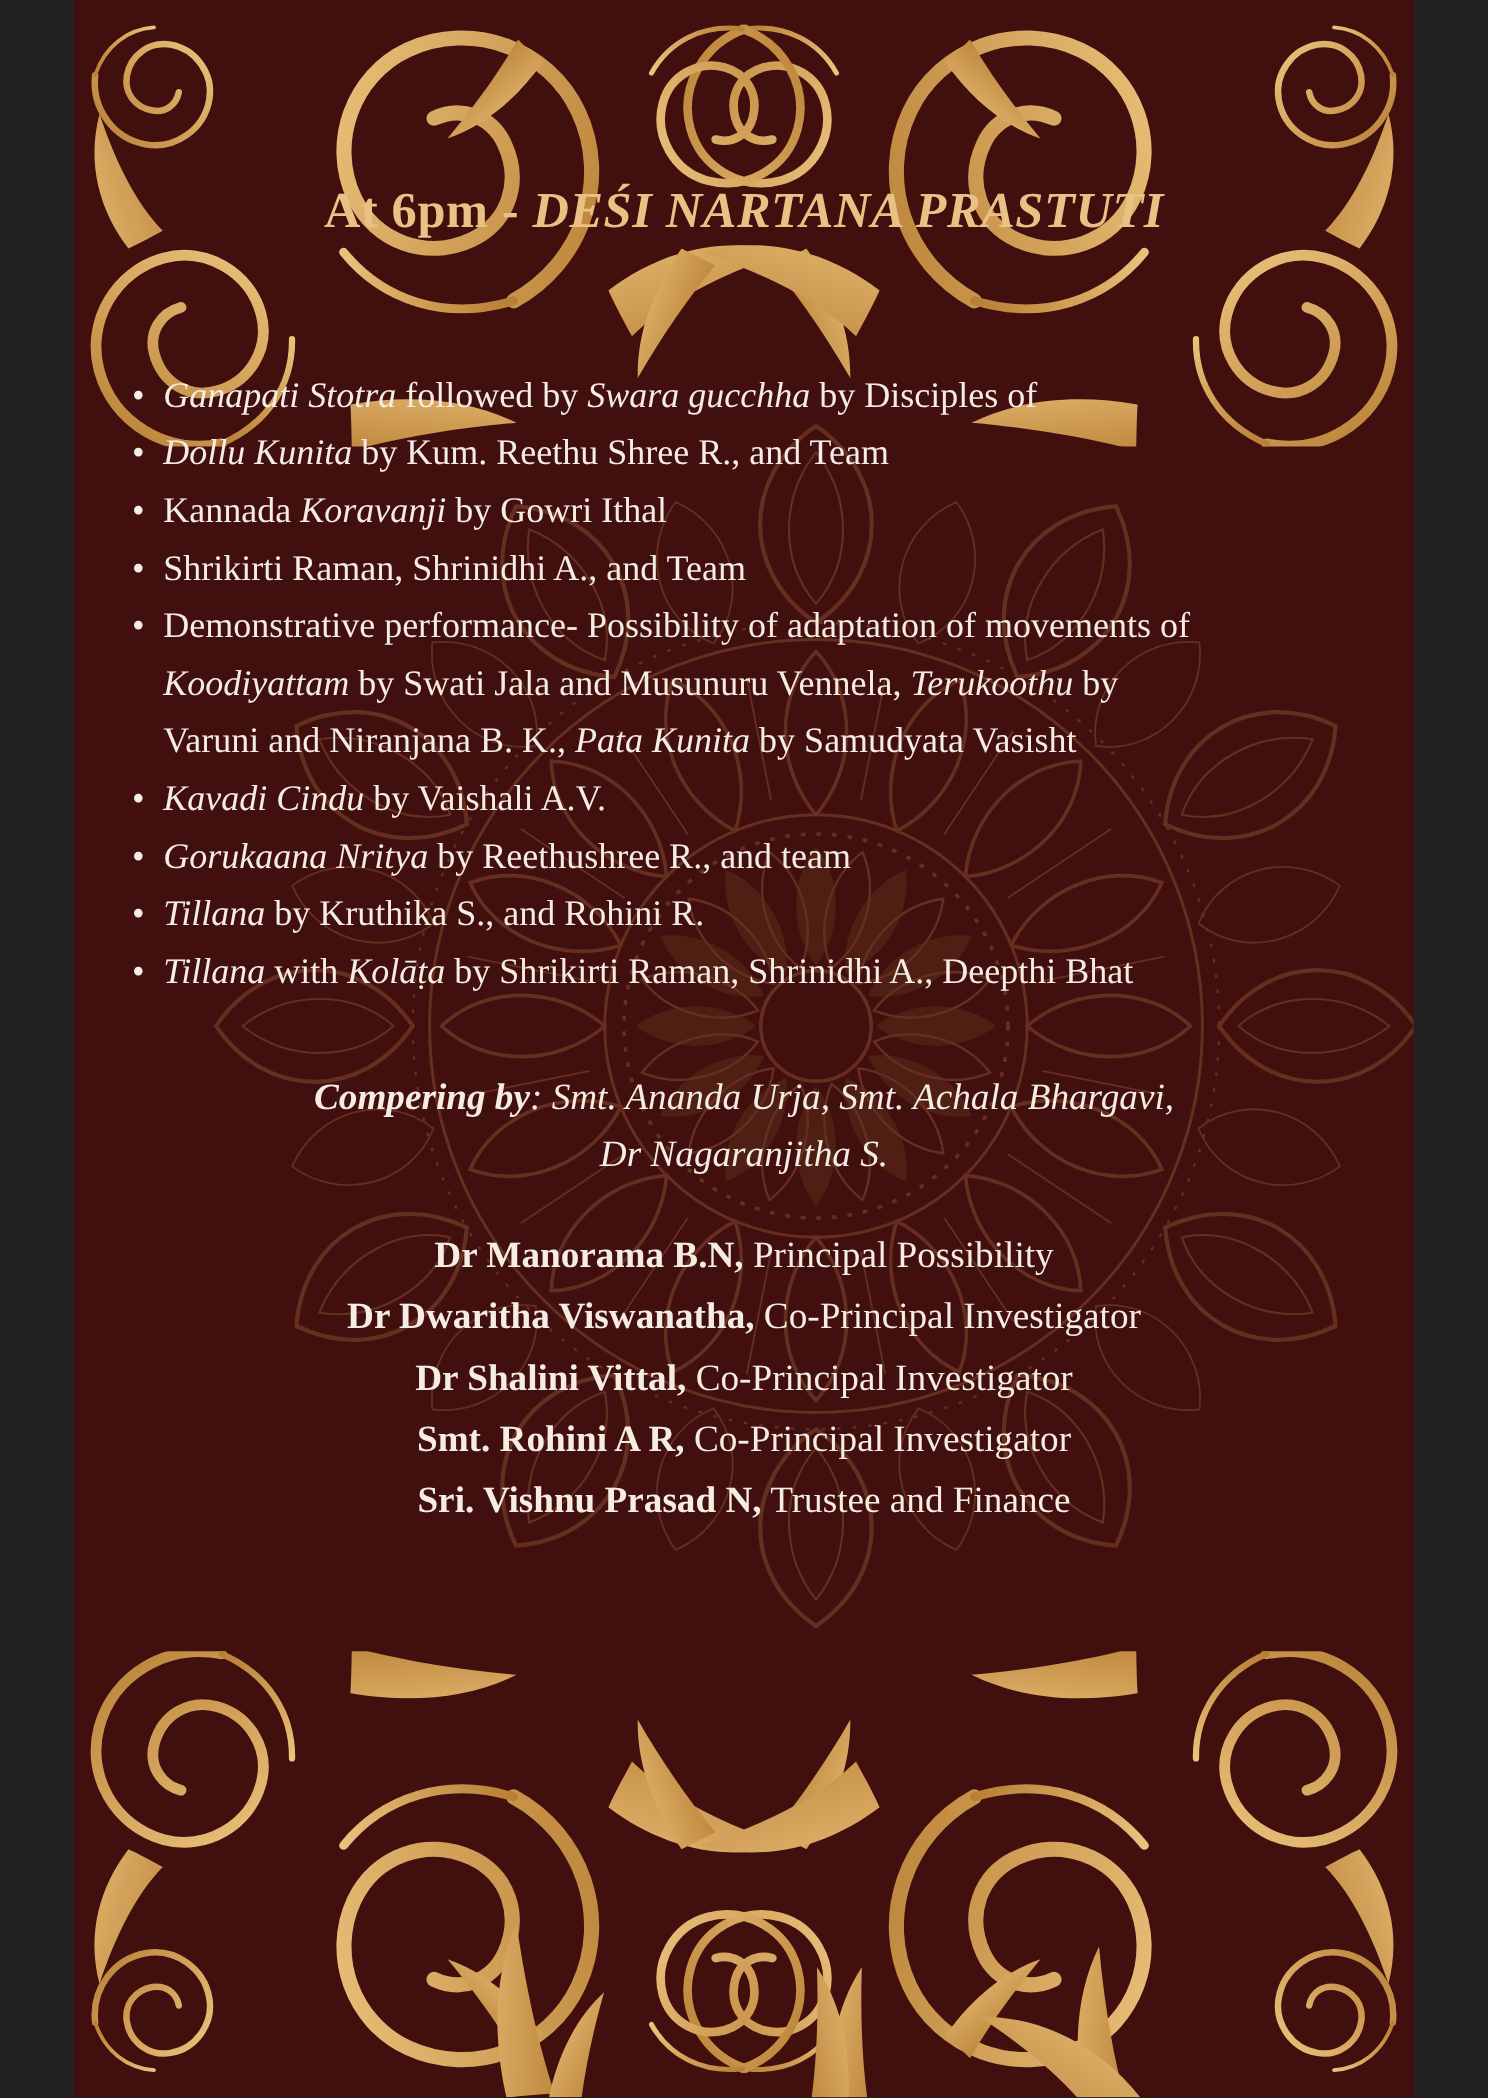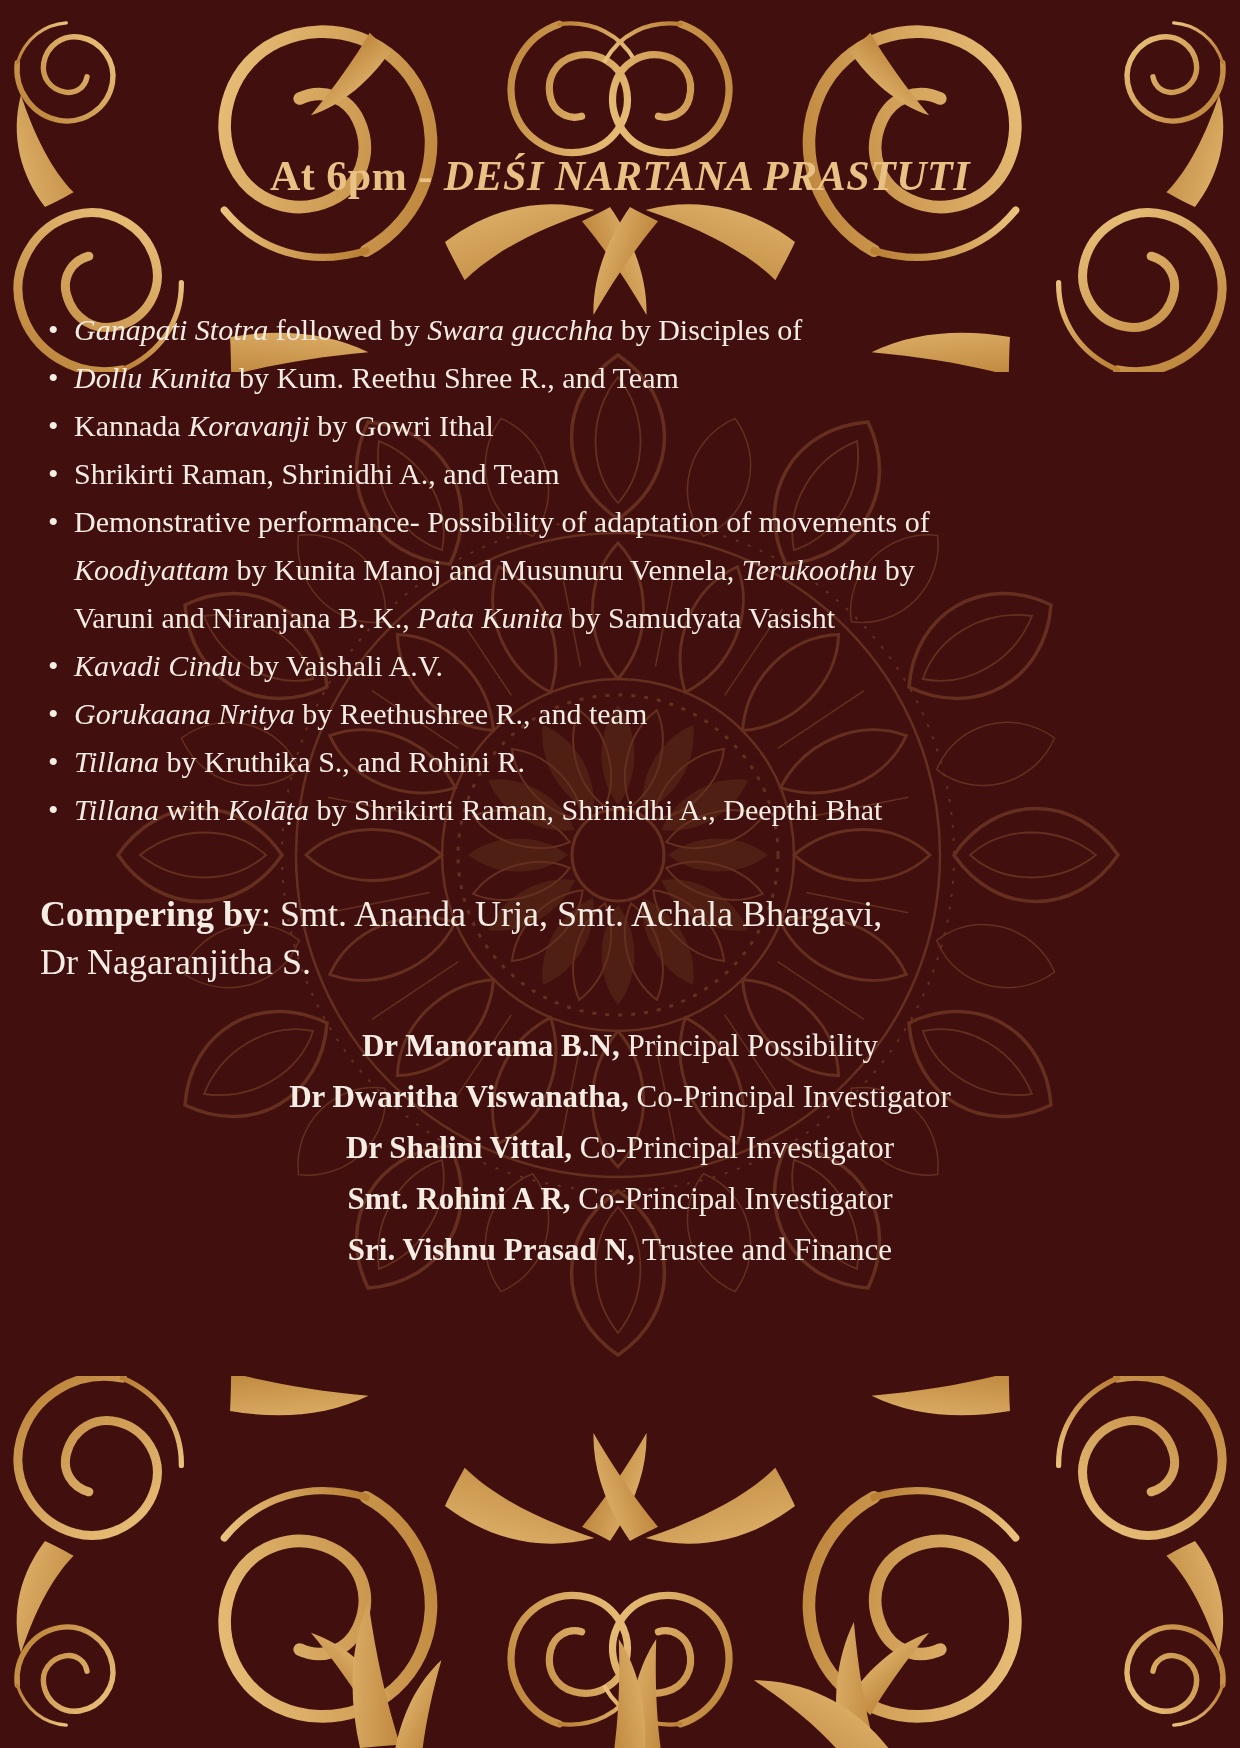--- a/index.html
+++ b/index.html
@@ -6,21 +6,21 @@
     --bg:#400F0E;
     --text:#F5ECE4;
     --title-gold:#E9C185;
     --heading-gold:#D9A766;
     --bullet:"•";
   }
   html,body{margin:0;padding:0;}
   body{background:#222;}
   .page{
     position:relative;
-    width:1240px;height:1748px;
+    width:1116px;height:1748px;
     margin:0 auto;
     background:var(--bg);
     overflow:hidden;
     font-family:"Liberation Serif", serif;
     color:var(--text);
   }
   
   .corner{position:absolute;pointer-events:none;}
   .tl{top:-8px;left:-10px;}
   .tr{top:-8px;right:-10px;transform:scaleX(-1);}
@@ -54,21 +54,22 @@
     padding-left:26px;
   }
   ul.program li::before{
     content:var(--bullet);
     position:absolute;left:0;top:0;
     color:var(--text);
   }
   ul.program em{font-style:italic;}
   .compering{
     margin:56px 40px 0 40px;
-    font-size:36px;line-height:48px;
+    text-align:center;
+    font-size:31px;line-height:48px;font-style:italic;
   }
   .compering .cline{display:block;}
   .compering strong{font-weight:bold;}
   h2.closing{
     margin:56px 40px 0 40px;
     text-align:center;
     font-size:37px;line-height:45px;
     font-weight:bold;
     color:var(--heading-gold);
   }
@@ -267,21 +268,21 @@
           <div class="pline"><em>Dollu Kunita</em><span> by Kum. Reethu Shree R., and Team</span></div>
         </li>
         <li>
           <div class="pline"><span>Kannada </span><em>Koravanji</em><span> by Gowri Ithal</span></div>
         </li>
         <li>
           <div class="pline"><span>Shrikirti Raman, Shrinidhi A., and Team</span></div>
         </li>
         <li>
           <div class="pline"><span>Demonstrative performance- Possibility of adaptation of movements of</span></div>
-          <div class="pline"><em>Koodiyattam</em><span> by Kunita Manoj and Musunuru Vennela, </span><em>Terukoothu</em><span> by</span></div>
+          <div class="pline"><em>Koodiyattam</em><span> by Swati Jala and Musunuru Vennela, </span><em>Terukoothu</em><span> by</span></div>
           <div class="pline"><span>Varuni and Niranjana B. K., </span><em>Pata Kunita</em><span> by Samudyata Vasisht</span></div>
         </li>
         <li>
           <div class="pline"><em>Kavadi Cindu</em><span> by Vaishali A.V.</span></div>
         </li>
         <li>
           <div class="pline"><em>Gorukaana Nritya</em><span> by Reethushree R., and team</span></div>
         </li>
         <li>
           <div class="pline"><em>Tillana</em><span> by Kruthika S., and Rohini R.</span></div>

